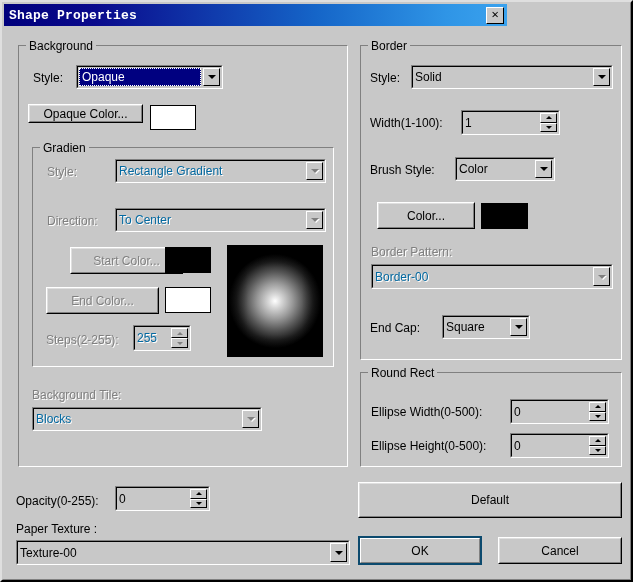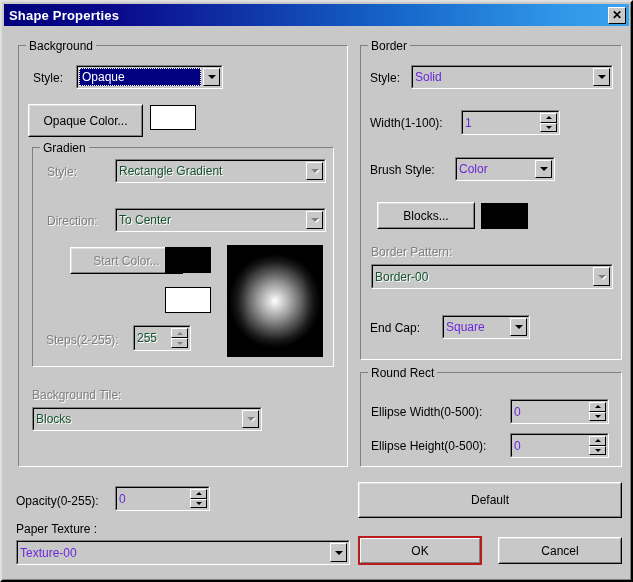--- a/index.html
+++ b/index.html
@@ -35,25 +35,26 @@
     border-left: 1px solid #c8c8c8;
     border-top: 1px solid #c8c8c8;
     border-right: 1px solid #808080;
     border-bottom: 1px solid #808080;
   }
 
   
   .titlebar {
     position: absolute;
     left: 2px; top: 2px;
-    width: 625px;
+    width: 503px;
     height: 22px;
     background: linear-gradient(to right, #00007c 0%, #0a0a8c 18%, #1565c8 62%, #2f95e6 88%, #3aa2ee 100%);
     display: flex;
     align-items: center;
+    font-family: Liberation Mono, monospace;
   }
   .title-text {
     color: #ffffff;
     font-weight: bold;
     font-size: 13px;
     margin-left: 5px;
     letter-spacing: 0.2px;
     white-space: nowrap;
   }
   .title-spacer { flex: 1 1 auto; }
@@ -127,25 +128,25 @@
     border-top: 1px solid #000000;
     border-right: 1px solid #c8c8c8;
     border-bottom: 1px solid #c8c8c8;
   }
   .field-text {
     position: absolute;
     left: 3px;
     top: 50%;
     transform: translateY(-50%);
     font-size: 12px;
-    color: #6d28d9;
+    color: #000000;
     white-space: nowrap;
   }
   .field-text.disabled {
-    color: #14532d;
+    color: #0369a1;
     text-shadow: 1px 1px 0 #ffffff;
   }
 
   
   .combo-arrow {
     position: absolute;
     right: 2px;
     top: 2px;
     bottom: 2px;
     width: 17px;
@@ -248,21 +249,21 @@
     border-top: 1px solid #dfdfdf;
     border-right: 1px solid #808080;
     border-bottom: 1px solid #808080;
     pointer-events: none;
   }
   .btn.disabled {
     color: #808080;
     text-shadow: 1px 1px 0 #ffffff;
   }
   .btn.default-btn {
-    border: 2px solid #b91c1c;
+    border: 2px solid #0c4a6e;
   }
   .btn.default-btn .btn-in {
     border-left: 1px solid #ffffff;
     border-top: 1px solid #ffffff;
     border-right: 1px solid #808080;
     border-bottom: 1px solid #808080;
   }
   .btn span { position: relative; z-index: 2; }
 
   
@@ -308,21 +309,21 @@
   <div class="sunken" style="left:74px; top:63px; width:147px; height:24px;">
     <div class="sunken-in"></div>
     <div class="sel-highlight">
       <span>Opaque</span>
     </div>
     <div class="combo-arrow">
         <i></i>
       </div>
   </div>
 
-  <div class="btn" style="left:26px; top:102px; width:115px; height:33px;">
+  <div class="btn" style="left:26px; top:102px; width:115px; height:19px;">
     <div class="btn-in"></div>
     <span>Opaque Color...</span>
   </div>
   <div class="swatch" style="left:148px; top:103px; width:46px; height:25px; background:#ffffff;"></div>
 
   <div class="group" style="left:30px; top:145px; width:302px; height:220px;">
     <div class="group-label">Gradien</div>
   </div>
 
   <div class="lbl disabled" style="left:45px; top:163px;">Style:</div>
@@ -342,20 +343,24 @@
         <i></i>
       </div>
   </div>
 
   <div class="btn disabled" style="left:44px; top:245px; width:113px; height:27px;margin-left:24px;">
     <div class="btn-in"></div>
     <span>Start Color...</span>
   </div>
   <div class="swatch" style="left:163px; top:245px; width:46px; height:26px; background:#000000;"></div>
 
+  <div class="btn disabled" style="left:44px; top:285px; width:113px; height:27px;">
+    <div class="btn-in"></div>
+    <span>End Color...</span>
+  </div>
   <div class="swatch" style="left:163px; top:285px; width:46px; height:26px; background:#ffffff;"></div>
 
   <div class="lbl disabled" style="left:44px; top:331px;">Steps(2-255):</div>
   <div class="sunken" style="left:131px; top:323px; width:58px; height:26px;">
     <div class="sunken-in"></div>
     <div class="field-text disabled">255</div>
     <div class="spin-box disabled">
       <div class="spin-btn up">
           <i></i>
         </div>
@@ -407,21 +412,21 @@
   <div class="sunken" style="left:453px; top:155px; width:100px; height:24px;">
     <div class="sunken-in"></div>
     <div class="field-text">Color</div>
     <div class="combo-arrow">
         <i></i>
       </div>
   </div>
 
   <div class="btn" style="left:375px; top:200px; width:98px; height:27px;">
     <div class="btn-in"></div>
-    <span>Blocks...</span>
+    <span>Color...</span>
   </div>
   <div class="swatch" style="left:479px; top:201px; width:47px; height:26px; background:#000000;"></div>
 
   <div class="lbl disabled" style="left:369px; top:243px;">Border Pattern:</div>
   <div class="sunken" style="left:369px; top:262px; width:242px; height:25px;text-decoration:underline;">
     <div class="sunken-in"></div>
     <div class="field-text disabled">Border-00</div>
     <div class="combo-arrow disabled">
         <i></i>
       </div>

